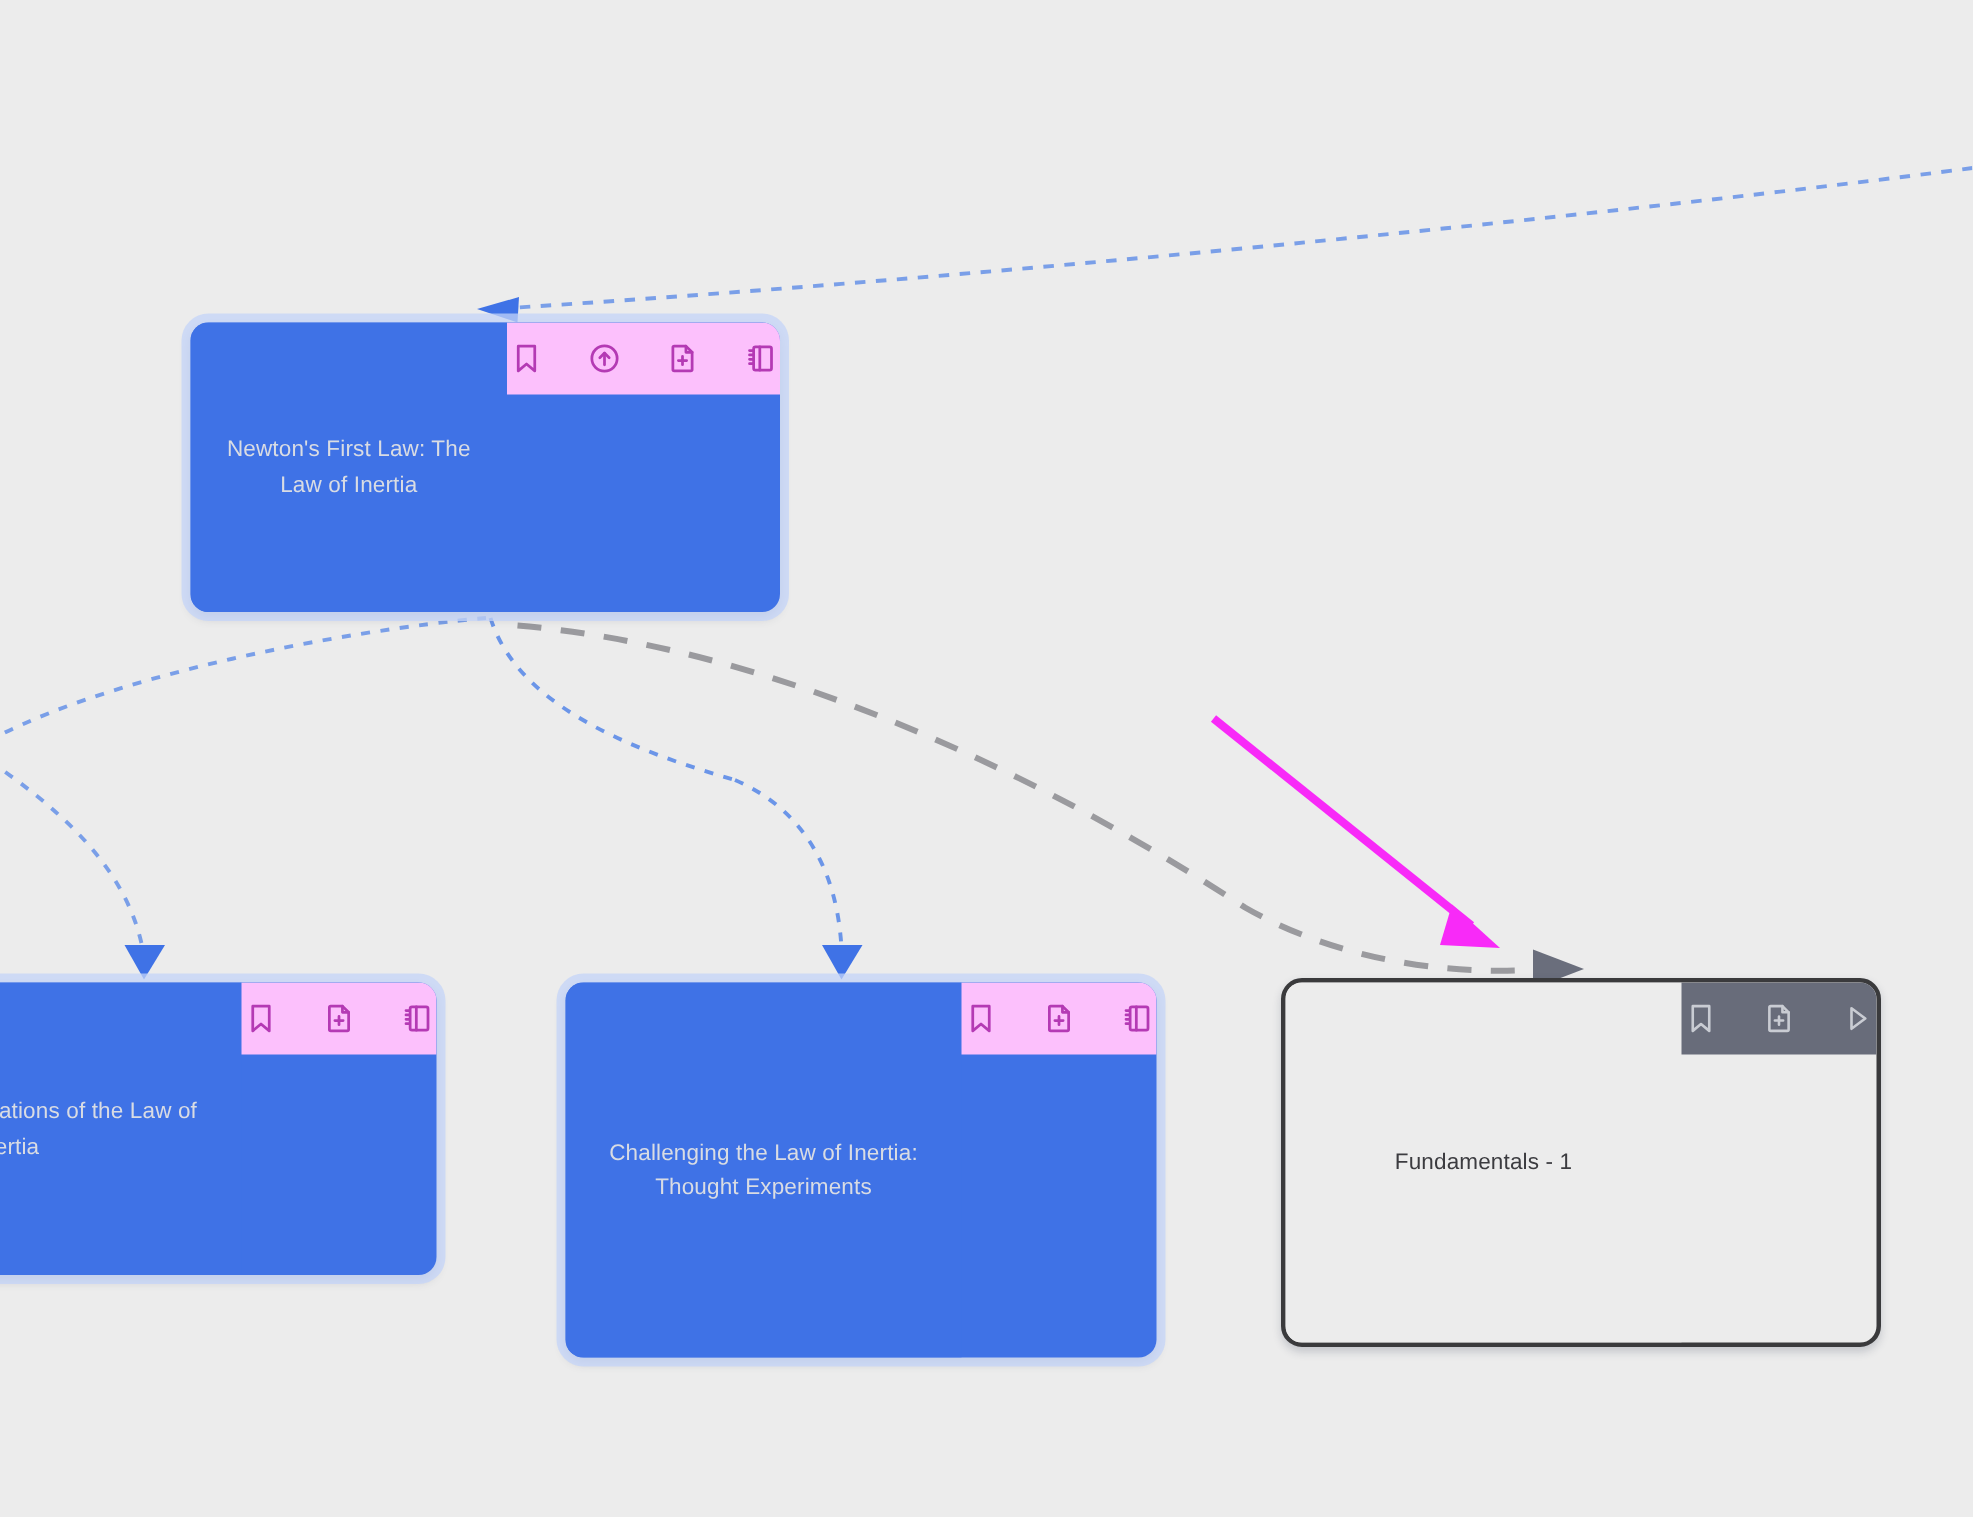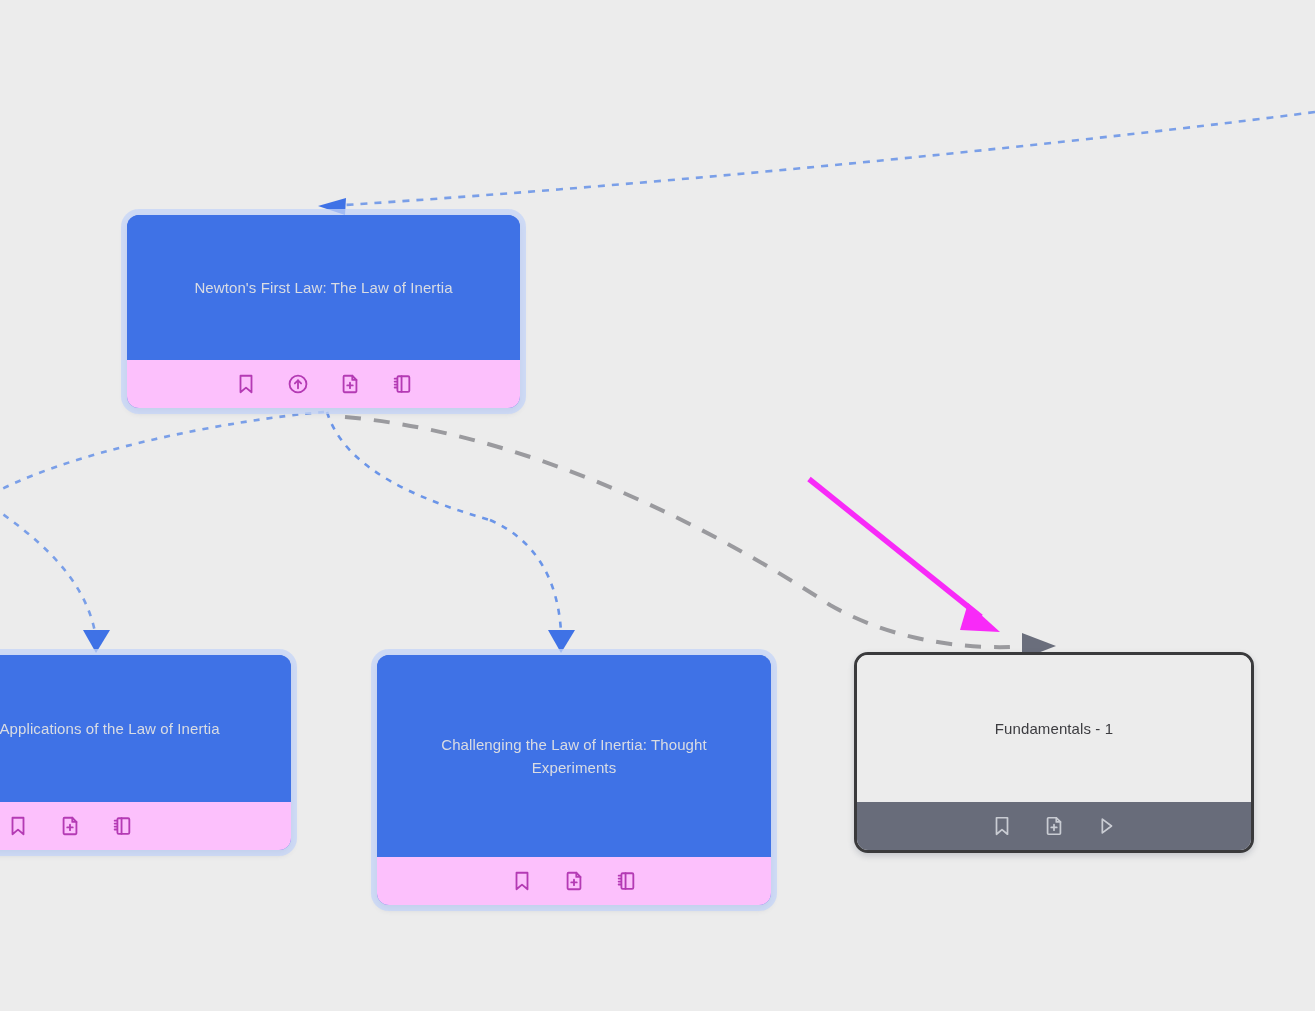--- a/index.html
+++ b/index.html
@@ -32,21 +32,20 @@
     pointer-events: none;
   }
 
   
   .node {
     position: absolute;
     box-sizing: border-box;
     border-radius: 12px;
     overflow: hidden;
     display: flex;
-    flex-direction: column;
   }
 
   .node.concept {
     background: #3f72e6;
     box-shadow: 0 0 0 6px rgba(196, 212, 248, 0.75),
                 0 3px 7px rgba(60, 70, 90, 0.28);
   }
 
   .node.concept .node-body {
     background: #3f72e6;
@@ -120,21 +119,21 @@
   #node-challenging {
     left: 377px;
     top: 655px;
     width: 394px;
     height: 250px;
   }
   #node-fundamentals {
     left: 854px;
     top: 652px;
     width: 400px;
-    height: 201px;
+    height: 246px;
   }
 </style>
 </head>
 <body>
 
 <div id="canvas">
 
   <svg id="edges" viewBox="0 0 1315 1011" width="1315" height="1011">
 
     <g>

